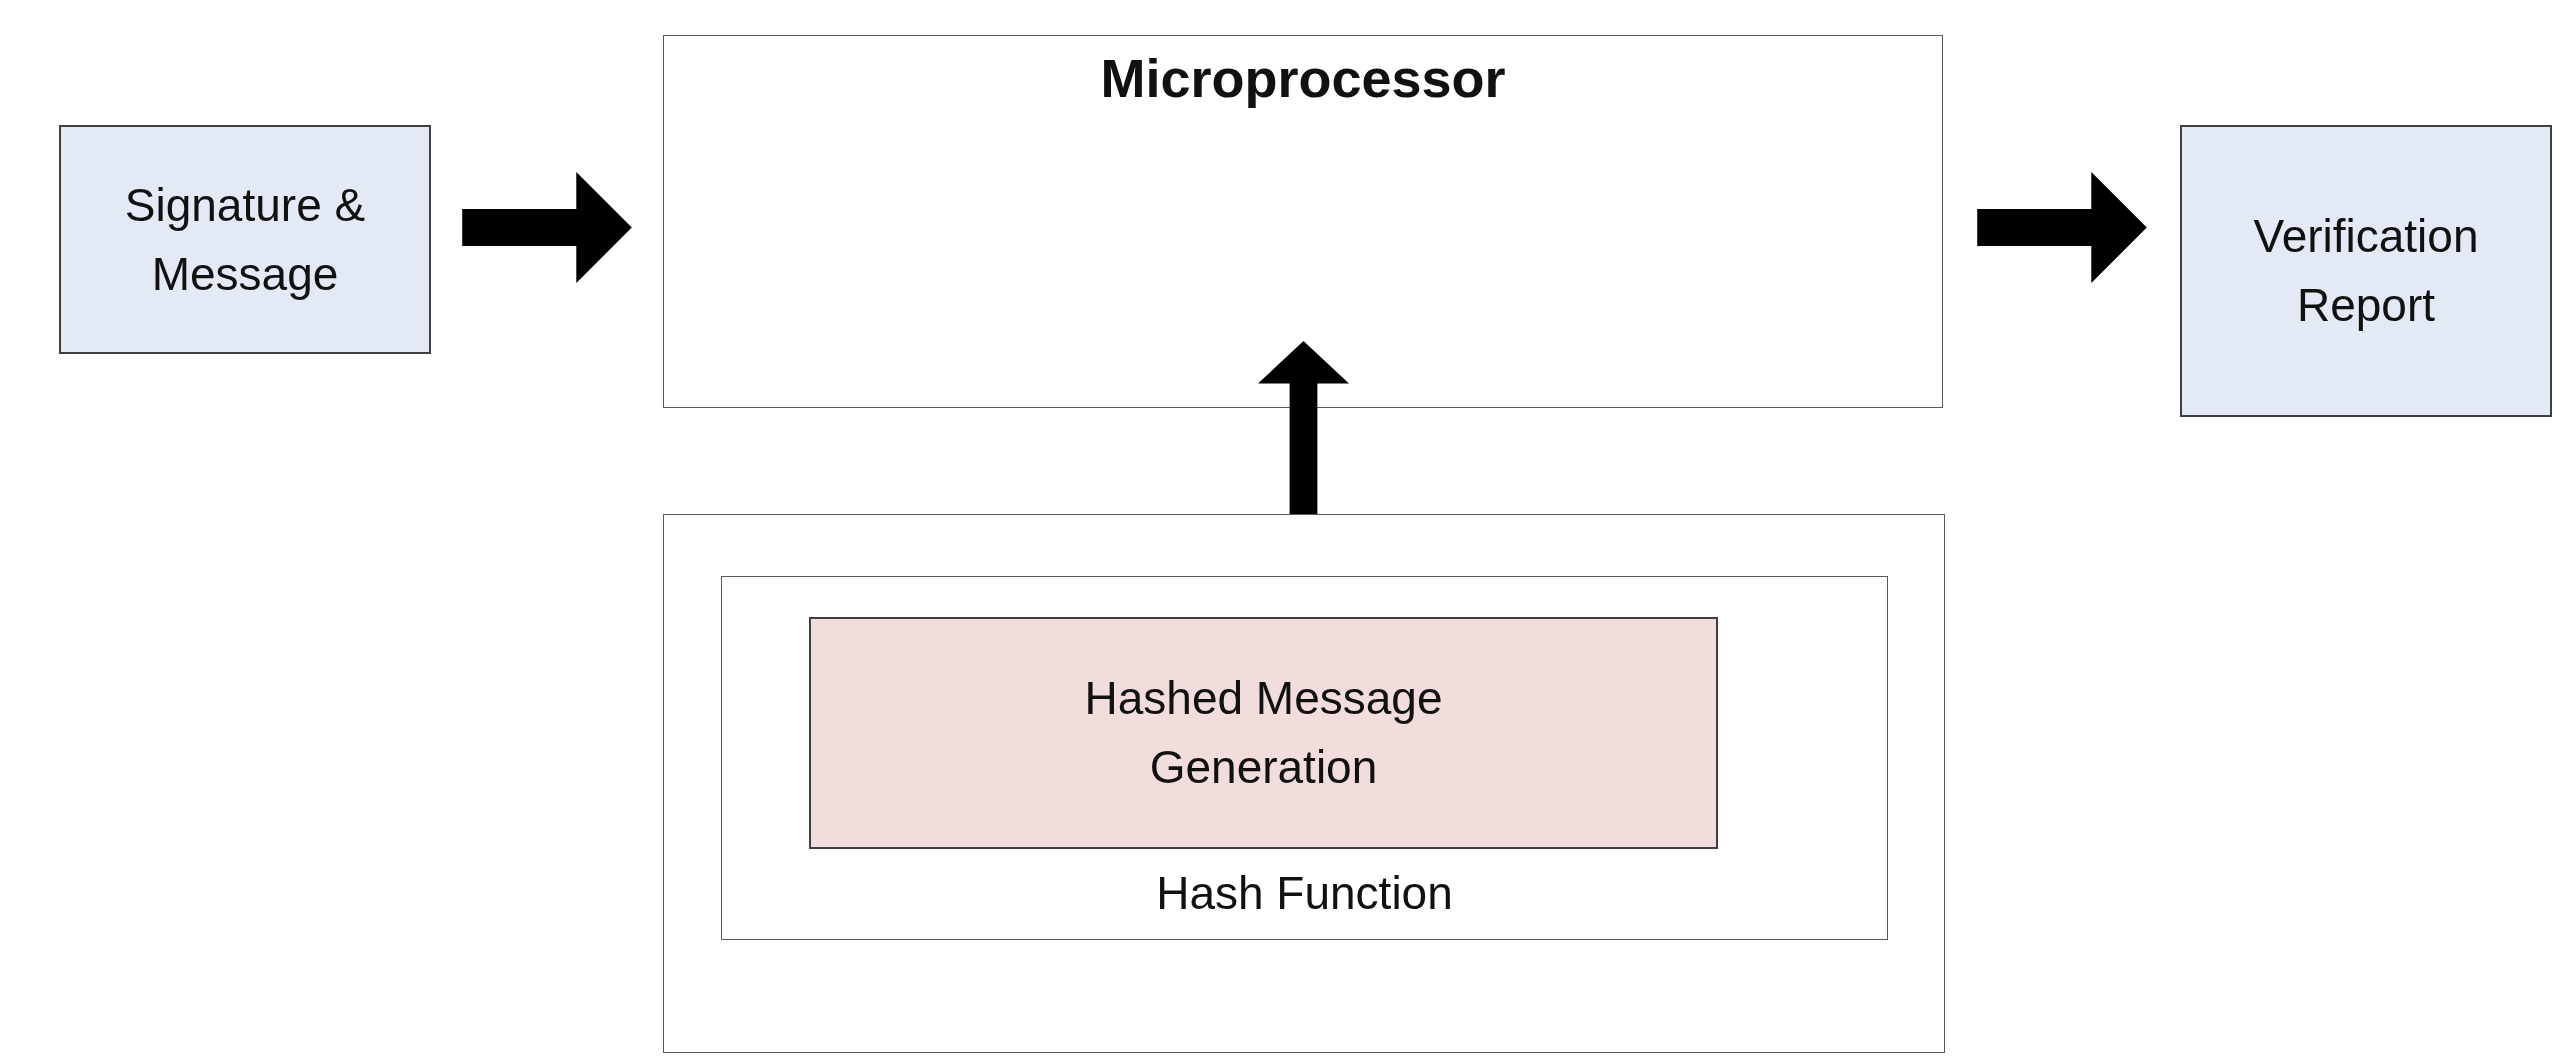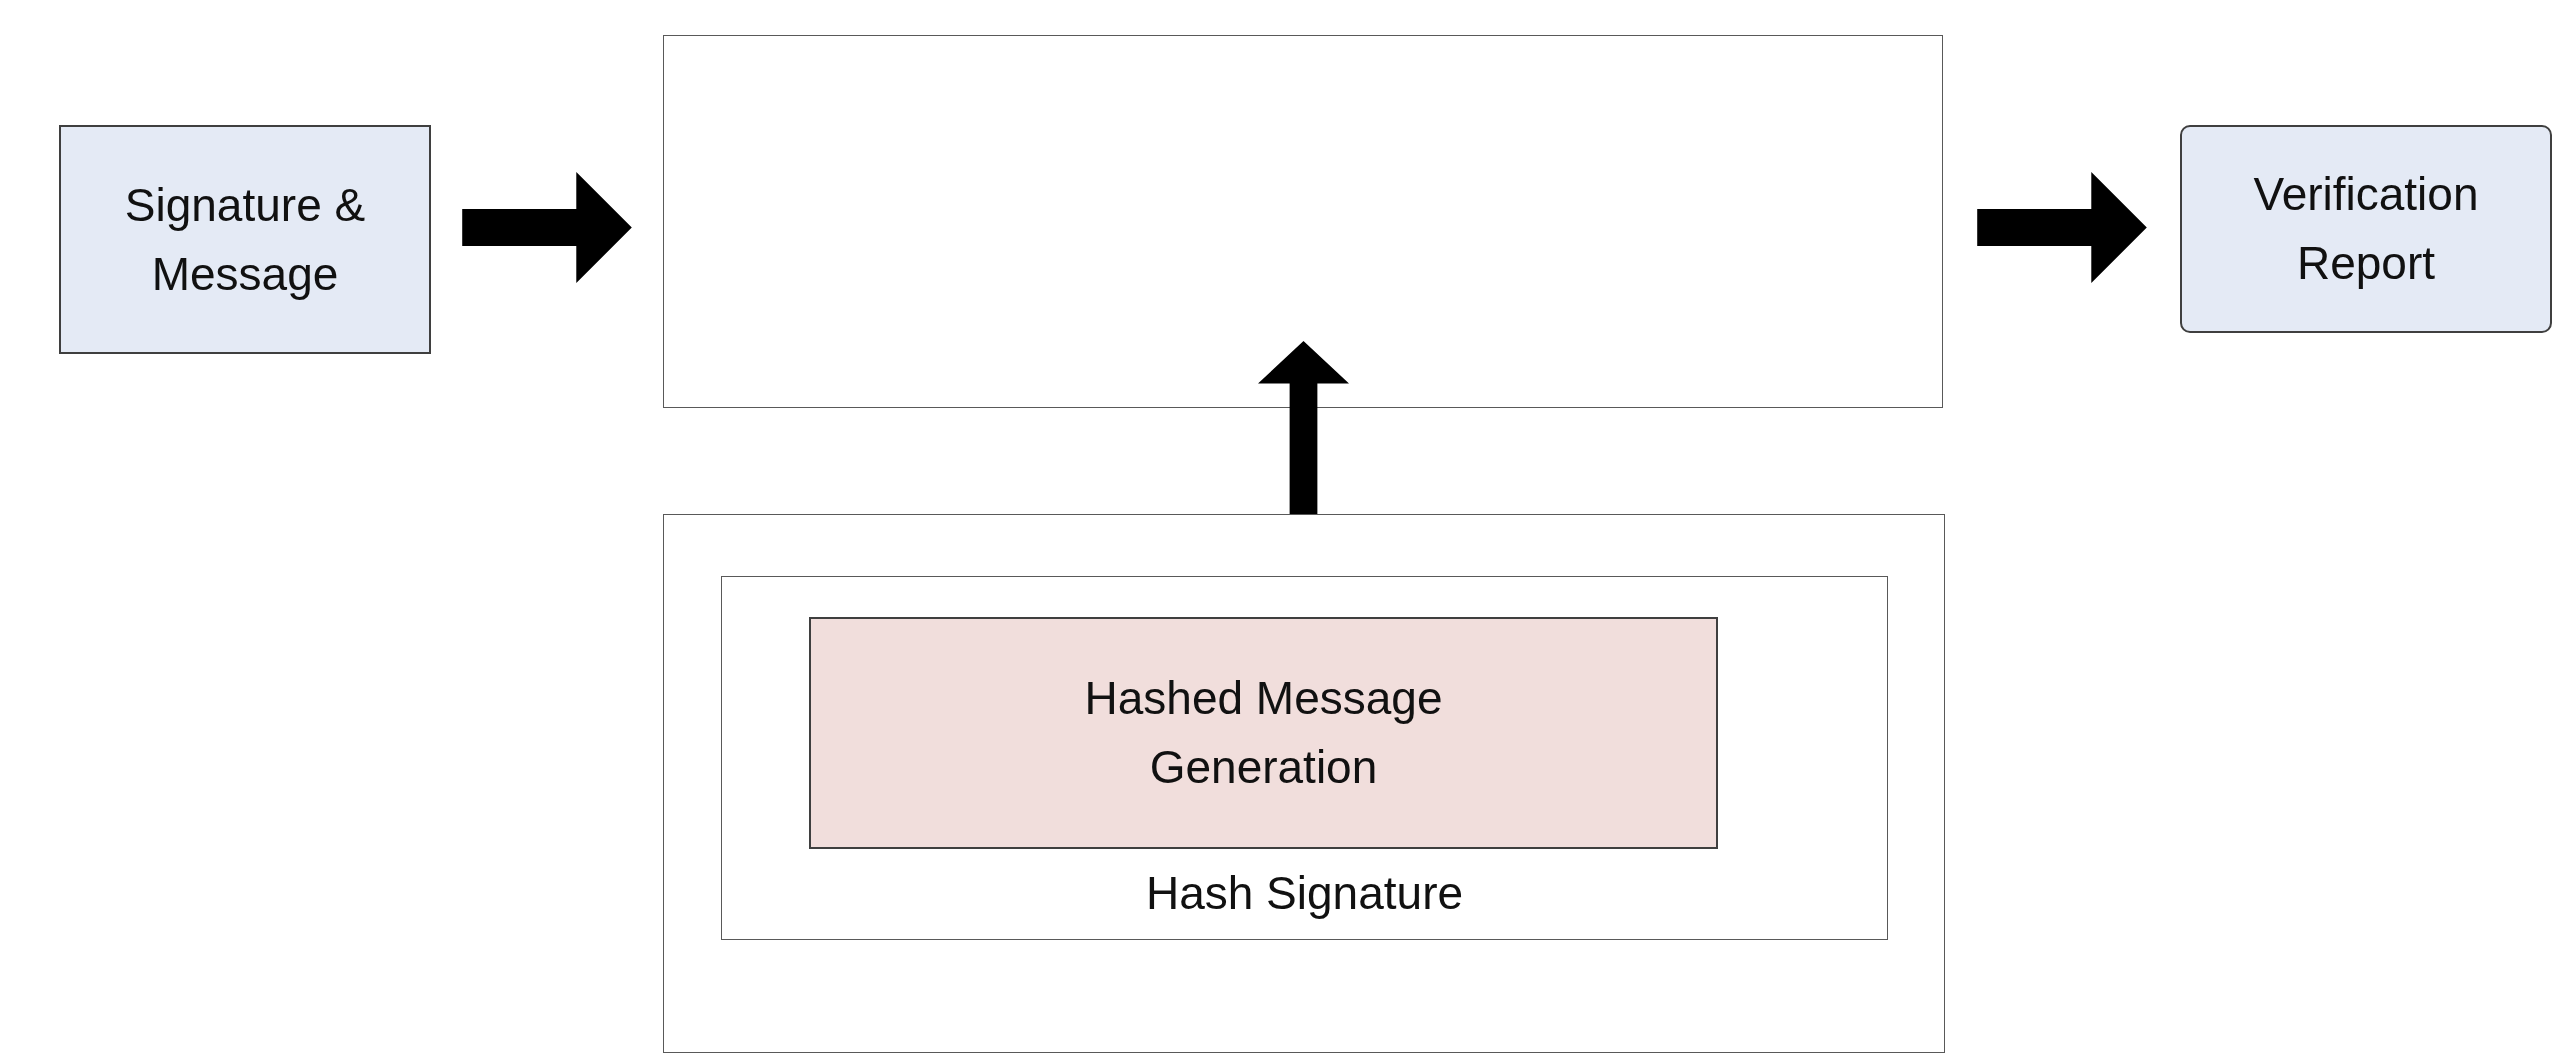--- a/index.html
+++ b/index.html
@@ -71,45 +71,46 @@
   </div>
 
   <div class="arrow" style="left:462px; top:172px;">
     <svg width="170" height="111" viewBox="0 0 220 144" aria-hidden="true">
       <polygon points="0,48 148,48 148,0 220,72 148,144 148,96 0,96"></polygon>
     </svg>
   </div>
 
   <div class="node container-box" style="left:663px; top:35px; width:1280px; height:373px;"></div>
 
+  <div class="title" style="left:663px; top:40px; width:1280px;">Microprocessor</div>
 
 
   <div class="arrow" style="left:1977px; top:172px;">
     <svg width="170" height="111" viewBox="0 0 220 144" aria-hidden="true">
       <polygon points="0,48 148,48 148,0 220,72 148,144 148,96 0,96"></polygon>
     </svg>
   </div>
 
-  <div class="node fill-blue" style="left:2180px; top:113px; width:372px; height:208px;border-radius:10px;">
+  <div class="node fill-blue" style="left:2180px; top:113px; width:372px; height:292px;">
     <div class="label">Verification
 Report</div>
   </div>
 
   <div class="arrow" style="left:1258px; top:341px;">
     <svg width="91" height="233" viewBox="0 0 118 302" aria-hidden="true">
       <polygon points="59,0 118,55 77,55 77,247 118,247 59,302 0,247 41,247 41,55 0,55"></polygon>
     </svg>
   </div>
 
   <div class="node container-box" style="left:663px; top:514px; width:1282px; height:539px;"></div>
 
   <div class="node container-box" style="left:721px; top:576px; width:1167px; height:364px;"></div>
 
   <div class="node fill-pink" style="left:809px; top:617px; width:909px; height:232px;">
     <div class="label">Hashed Message
 Generation</div>
   </div>
 
-  <div class="label" style="position:absolute; left:721px; top:859px; width:1167px; text-align:center;">Hash Signature</div>
+  <div class="label" style="position:absolute; left:721px; top:859px; width:1167px; text-align:center;">Hash Function</div>
 
 
 </div>
 
 
 </body></html>

